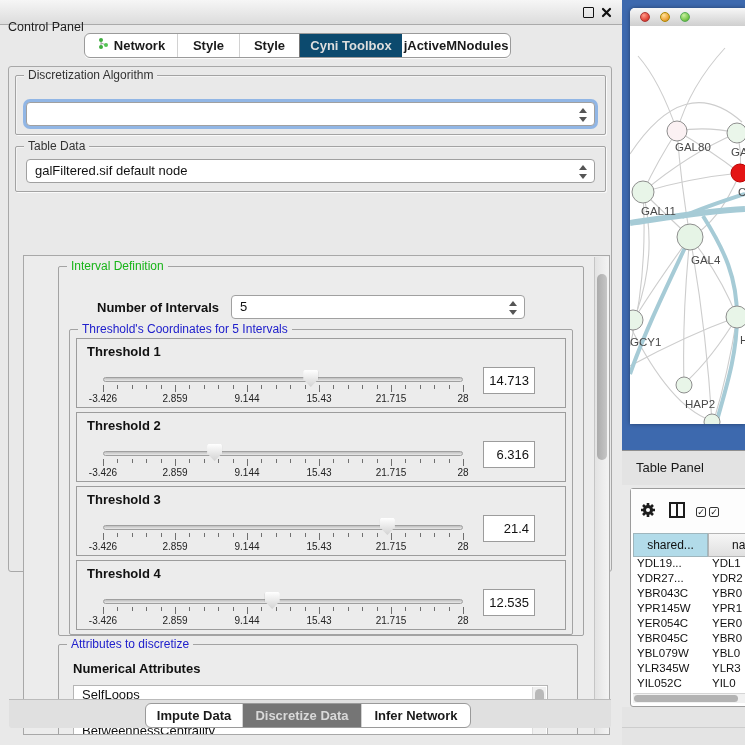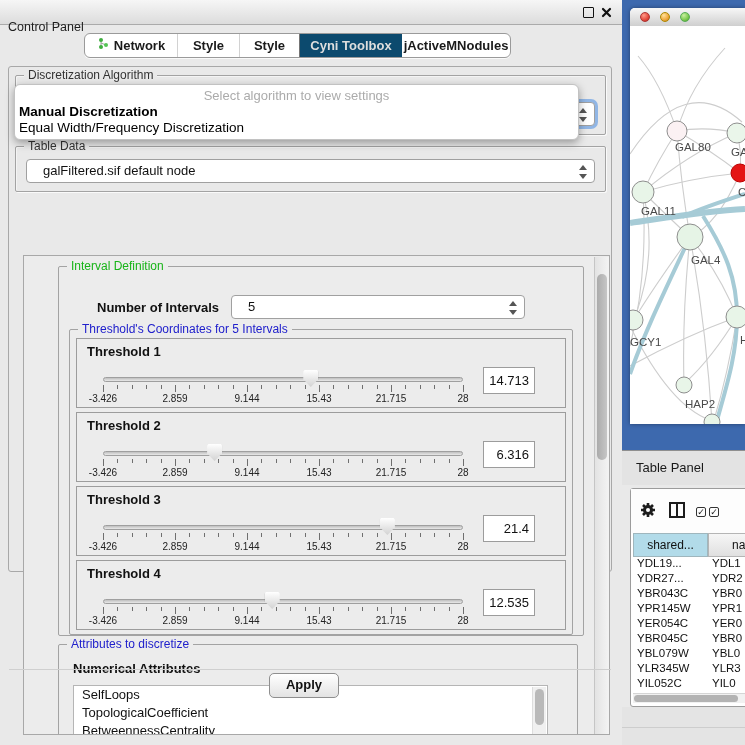--- a/index.html
+++ b/index.html
@@ -32,21 +32,21 @@
      border-radius:3px;background:#e9e9e9;box-sizing:border-box;}
 
   .groupbox{position:absolute;border:1px solid #a3a3a3;border-radius:2px;
      box-shadow:1px 1px 0 rgba(255,255,255,.75), inset 1px 1px 0 rgba(255,255,255,.5);}
   .gb-title{position:absolute;top:-8px;left:8px;padding:0 4px;font-size:12px;background:#e9e9e9;white-space:nowrap;}
   .gb-title.green{color:#18b418;background:#ececec;}
   .gb-title.blue{color:#2020cc;background:#ececec;}
   .gb-title.gray{color:#333;}
 
   .combo{position:absolute;background:#fff;border:1px solid #a0a0a0;border-radius:4px;
-     font-size:13px;color:#111;line-height:22px;padding-left:16px;box-sizing:border-box;height:24px;}
+     font-size:13px;color:#111;line-height:22px;padding-left:8px;box-sizing:border-box;height:24px;}
   .stepper{position:absolute;right:5px;top:4px;width:12px;height:16px;}
   .stepper i{position:absolute;left:2px;width:0;height:0;border-left:4px solid transparent;border-right:4px solid transparent;}
   .stepper .up{top:1px;border-bottom:5px solid #555;}
   .stepper .dn{bottom:1px;border-top:5px solid #555;}
   .combo.focusring{box-shadow:0 0 0 3px rgba(98,155,227,.65);}
 
   
   #inner-panel{left:14px;top:188px;width:587px;height:480px;border:1px solid #a8a8a8;
      background:#ececec;box-sizing:border-box;overflow:hidden;}
   #inner-scrollbar{position:absolute;left:570px;top:1px;width:15px;height:477px;
@@ -398,31 +398,30 @@
               <div id="attr-thumb"></div>
             </div>
         </div>
       </div>
 
       <div id="inner-scrollbar">
         <div id="inner-thumb"></div>
       </div>
     </div>
 
-    <div id="apply-row" class="abs">
-      <div id="apply-btn">Apply</div>
-    </div>
-
-  </div>
-
-  <div id="popup" class="abs">
-    <div id="popup-hint">Select algorithm to view settings</div>
-    <div class="popup-opt" id="popup-opt-0">Manual Discretization</div>
-    <div class="popup-opt" id="popup-opt-1">Equal Width/Frequency Discretization</div>
-  </div>
+
+    <div id="bottom-band" class="abs">
+      <div id="bottom-tabs">
+        <div class="btab" style="width:96px">Impute Data</div>
+        <div class="btab sel" style="width:118px">Discretize Data</div>
+        <div class="btab" style="width:108px">Infer Network</div>
+      </div>
+    </div>
+  </div>
+
 </div>
 
 <div id="net-frame" class="abs">
   <div id="mac-window">
     <div id="mac-titlebar">
       <div class="light" id="light-red"></div>
       <div class="light" id="light-yellow"></div>
       <div class="light" id="light-green"></div>
     </div>
     <div id="net-canvas">

